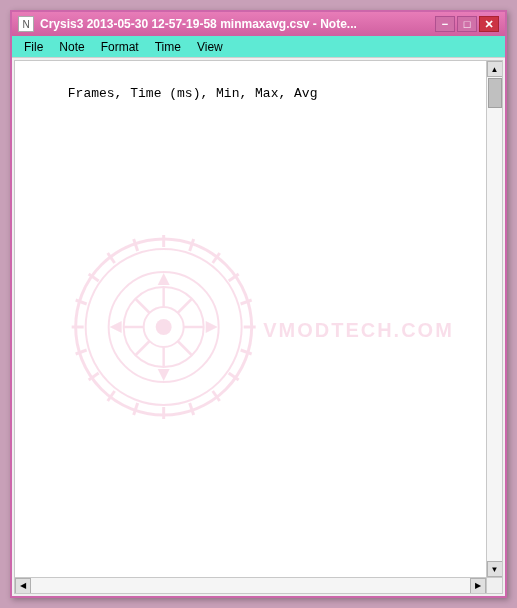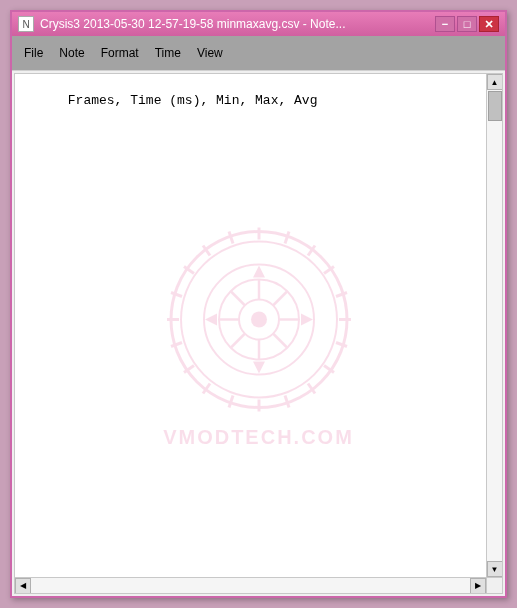--- a/index.html
+++ b/index.html
@@ -53,21 +53,21 @@
       display: flex;
       align-items: center;
       justify-content: center;
       color: #555;
       flex-shrink: 0;
     }
 
     .title-bar-title {
       color: white;
       font-size: 12px;
-      font-weight: normal;
+      font-weight: bold;
       white-space: nowrap;
       overflow: hidden;
       text-overflow: ellipsis;
       max-width: 340px;
     }
 
     .title-bar-buttons {
       display: flex;
       gap: 2px;
     }
@@ -86,22 +86,22 @@
       font-weight: bold;
       line-height: 1;
     }
 
     .tb-btn.close {
       background: #cc3344;
       border-color: #aa2233;
     }
 
     .menu-bar {
-      background: #a3a3a3;
-      height: 35px;
+      background: #5eead4;
+      height: 22px;
       display: flex;
       align-items: center;
       padding: 0 4px;
       border-bottom: 1px solid #d0d0d0;
       flex-shrink: 0;
     }
 
     .menu-item {
       padding: 2px 8px;
       font-size: 12px;
@@ -118,36 +118,35 @@
       border: 1px solid #c8c8c8;
       margin: 2px;
       overflow: hidden;
       position: relative;
       display: flex;
       flex-direction: column;
     }
 
     .text-content {
       flex: 1;
-      padding: 4px 6px;
+      padding: 10px 6px;
       font-family: 'Courier New', Courier, monospace;
       font-size: 13px;
       color: #000;
       white-space: pre;
       overflow: hidden;
       position: relative;
     }
 
     .watermark {
       position: absolute;
       top: 50%;
       left: 50%;
       transform: translate(-50%, -50%);
       display: flex;
-      flex-direction: column;
       align-items: center;
       pointer-events: none;
       opacity: 0.18;
     }
 
     .watermark svg {
       width: 200px;
       height: 200px;
       fill: #e05090;
     }

